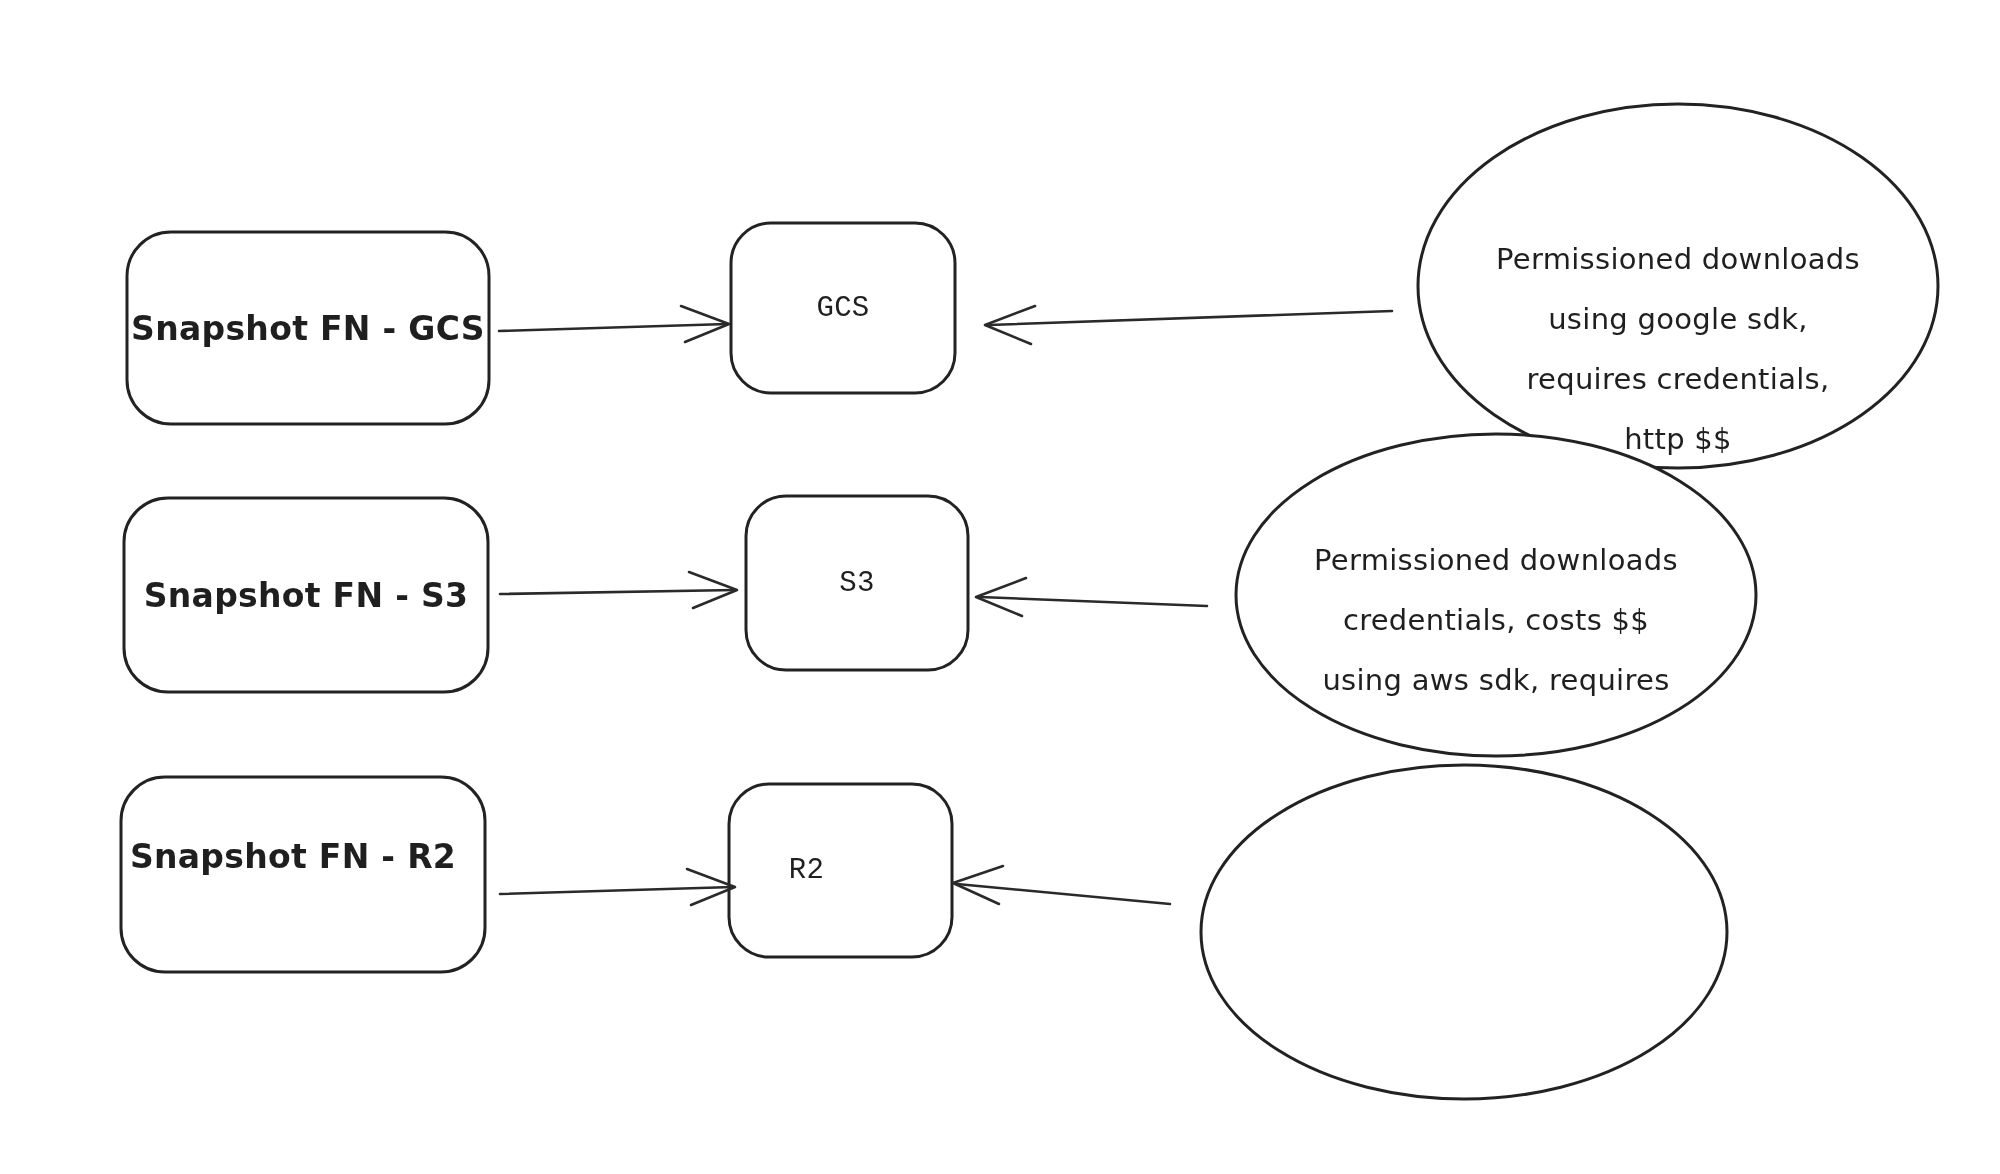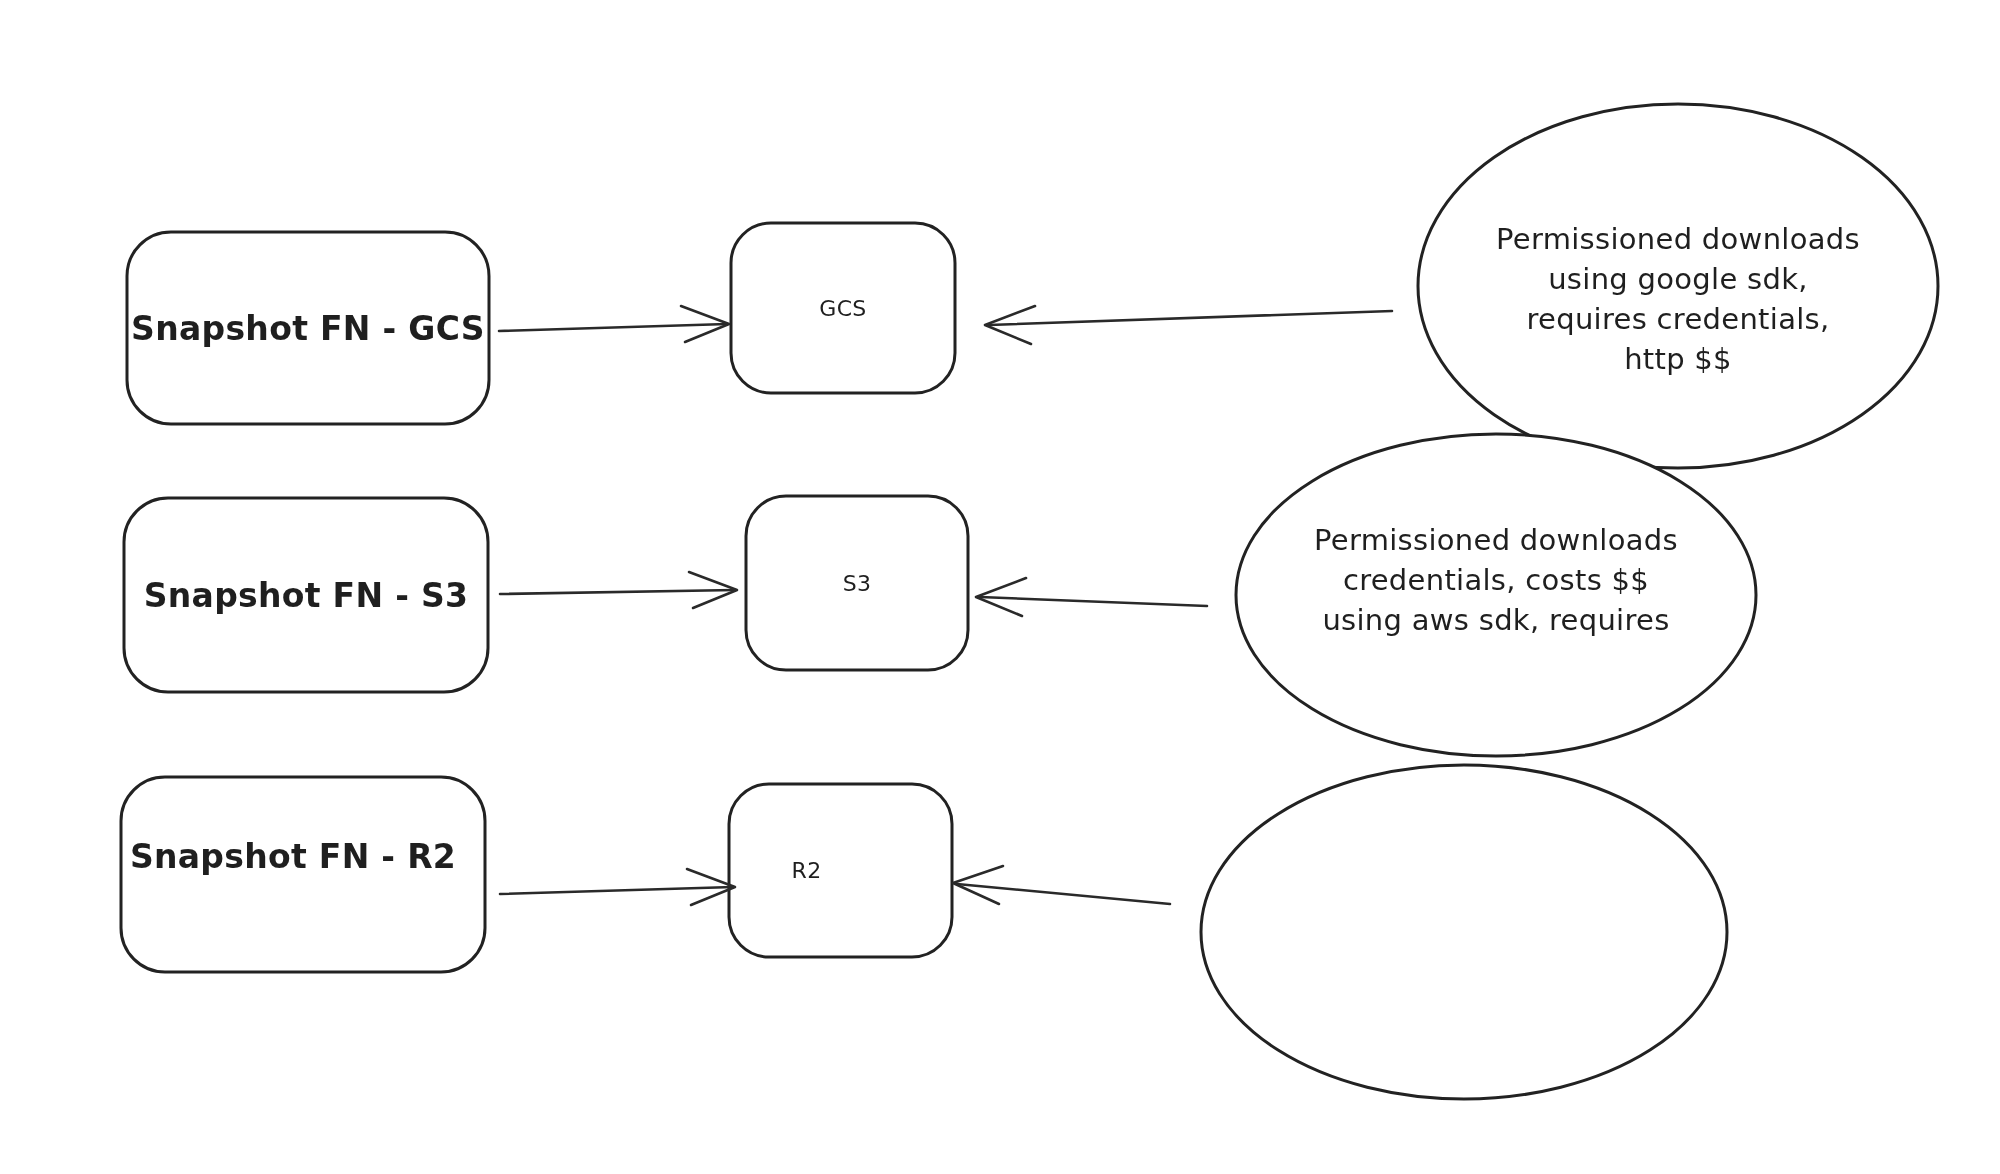--- a/index.html
+++ b/index.html
@@ -36,29 +36,29 @@
   .label {
     position: absolute;
     display: flex;
     align-items: center;
     justify-content: center;
     text-align: center;
     letter-spacing: 0.3px;
     white-space: nowrap;
   }
   .node-label { font-size: 33px; font-weight: bold; }
-  .target-label { font-size: 22px; }
+  .target-label { font-size: 29px; font-family: Liberation Mono, monospace; }
   .note {
     position: absolute;
     text-align: center;
     font-size: 29px;
     line-height: 40px;
     letter-spacing: 0.3px;
   }
-  .note div { white-space: nowrap; }
+  .note div { white-space: nowrap; margin-top: 20px; }
 </style>
 </head>
 <body>
 
 <div class="canvas">
 
   <svg width="2000" height="1174" viewBox="0 0 2000 1174">
 
     <g>
       <rect class="shape" x="127" y="232" width="362" height="192" rx="44" ry="44"></rect>

